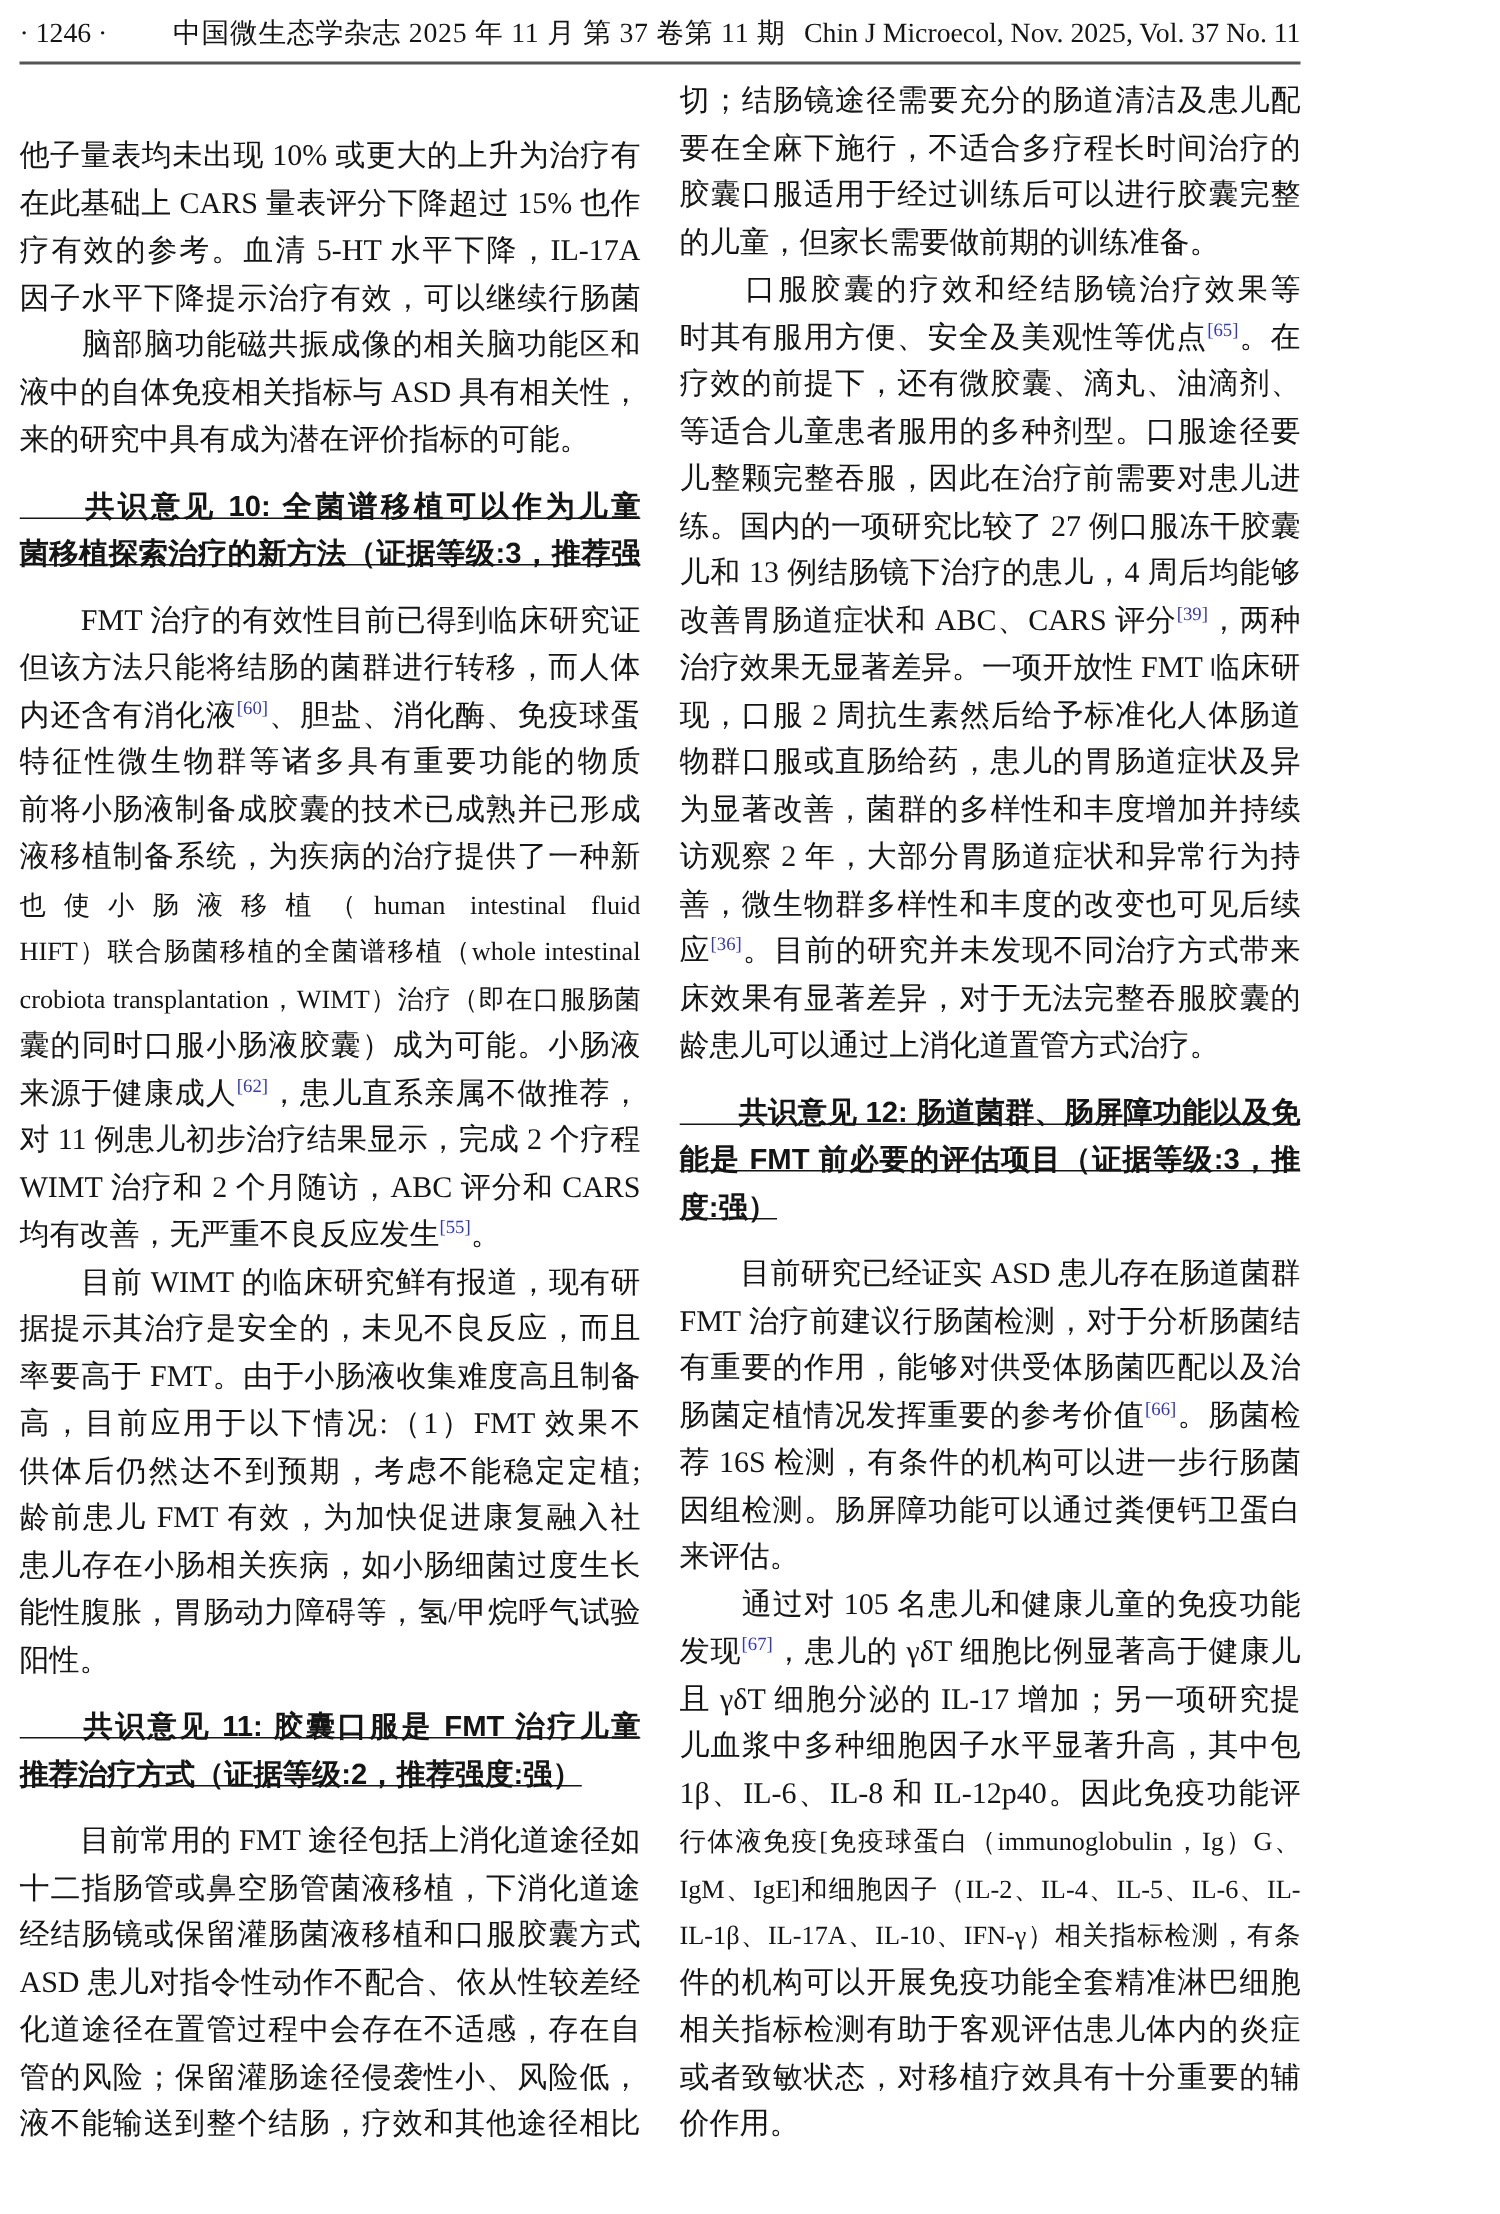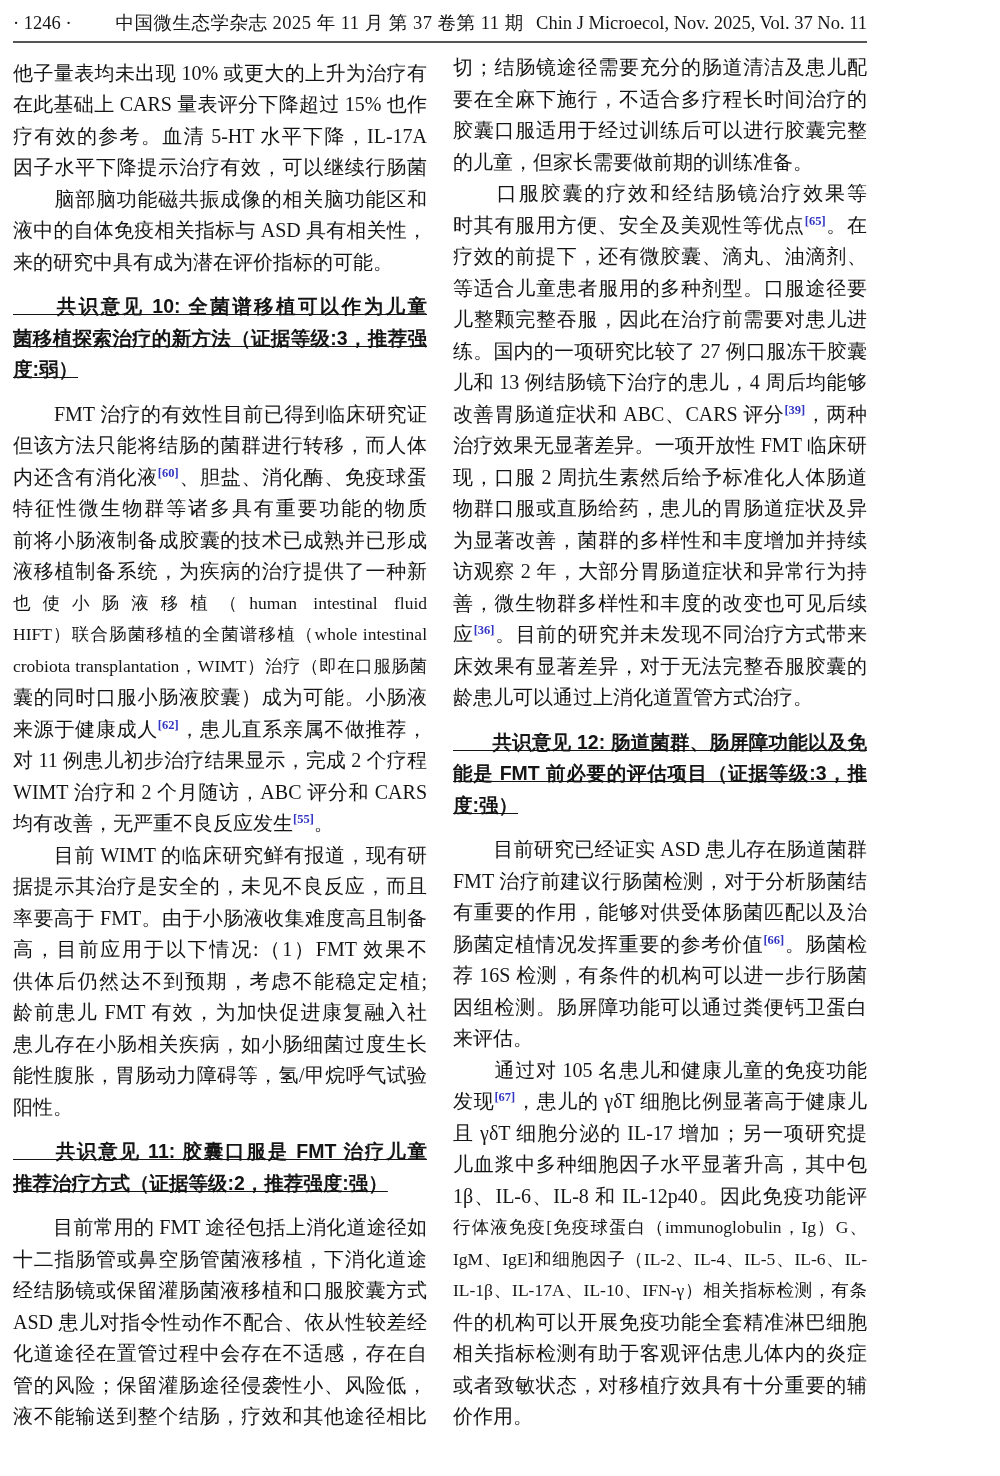--- a/index.html
+++ b/index.html
@@ -18,21 +18,21 @@
   .line.last{text-align-last:left;}
   .line.fit{font-size:17.5px;}
   .heading{margin:13px 0;text-decoration:underline;}
   .heading .line{
     font-family:"Liberation Sans","DejaVu Sans",sans-serif;
     font-weight:bold;font-size:19.5px;
   }
   sup.ref{
     color:var(--ref,#3236c2);
     font-size:12.5px;line-height:0;vertical-align:7px;
-    font-family:"Liberation Serif","DejaVu Serif",serif;font-weight:bold;
+    font-family:"Liberation Serif","DejaVu Serif",serif;font-weight:normal;
   }
 </style>
 </head>
 <body>
 
 <div class="page">
   <div class="hdr">
     <span class="pgno">· 1246 ·</span>
     <span class="cn">中国微生态学杂志 2025 年 11 月 第 37 卷第 11 期</span>
     <span class="en">Chin J Microecol, Nov. 2025, Vol. 37 No. 11</span>
@@ -47,21 +47,20 @@
           <div class="line last">因子水平下降提示治疗有效，可以继续行肠菌移植。</div>
         </div>
         <div class="block para">
           <div class="line">　　脑部脑功能磁共振成像的相关脑功能区和脑脊</div>
           <div class="line">液中的自体免疫相关指标与 ASD 具有相关性，在未</div>
           <div class="line last">来的研究中具有成为潜在评价指标的可能。</div>
         </div>
         <div class="block heading">
           <div class="line">　　共识意见 10: 全菌谱移植可以作为儿童 ASD 肠</div>
           <div class="line">菌移植探索治疗的新方法（证据等级:3，推荐强</div>
-          <div class="line last">度:弱）</div>
         </div>
         <div class="block para">
           <div class="line">　　FMT 治疗的有效性目前已得到临床研究证实，</div>
           <div class="line">但该方法只能将结肠的菌群进行转移，而人体小肠</div>
           <div class="line">内还含有消化液<sup class="ref">[60]</sup>、胆盐、消化酶、免疫球蛋白及</div>
           <div class="line">特征性微生物群等诸多具有重要功能的物质<sup class="ref">[61]</sup>。目</div>
           <div class="line">前将小肠液制备成胶囊的技术已成熟并已形成小肠</div>
           <div class="line">液移植制备系统，为疾病的治疗提供了一种新技术，</div>
           <div class="line fit">也使小肠液移植（human intestinal fluid transplantation，</div>
           <div class="line fit">HIFT）联合肠菌移植的全菌谱移植（whole intestinal mi-</div>

